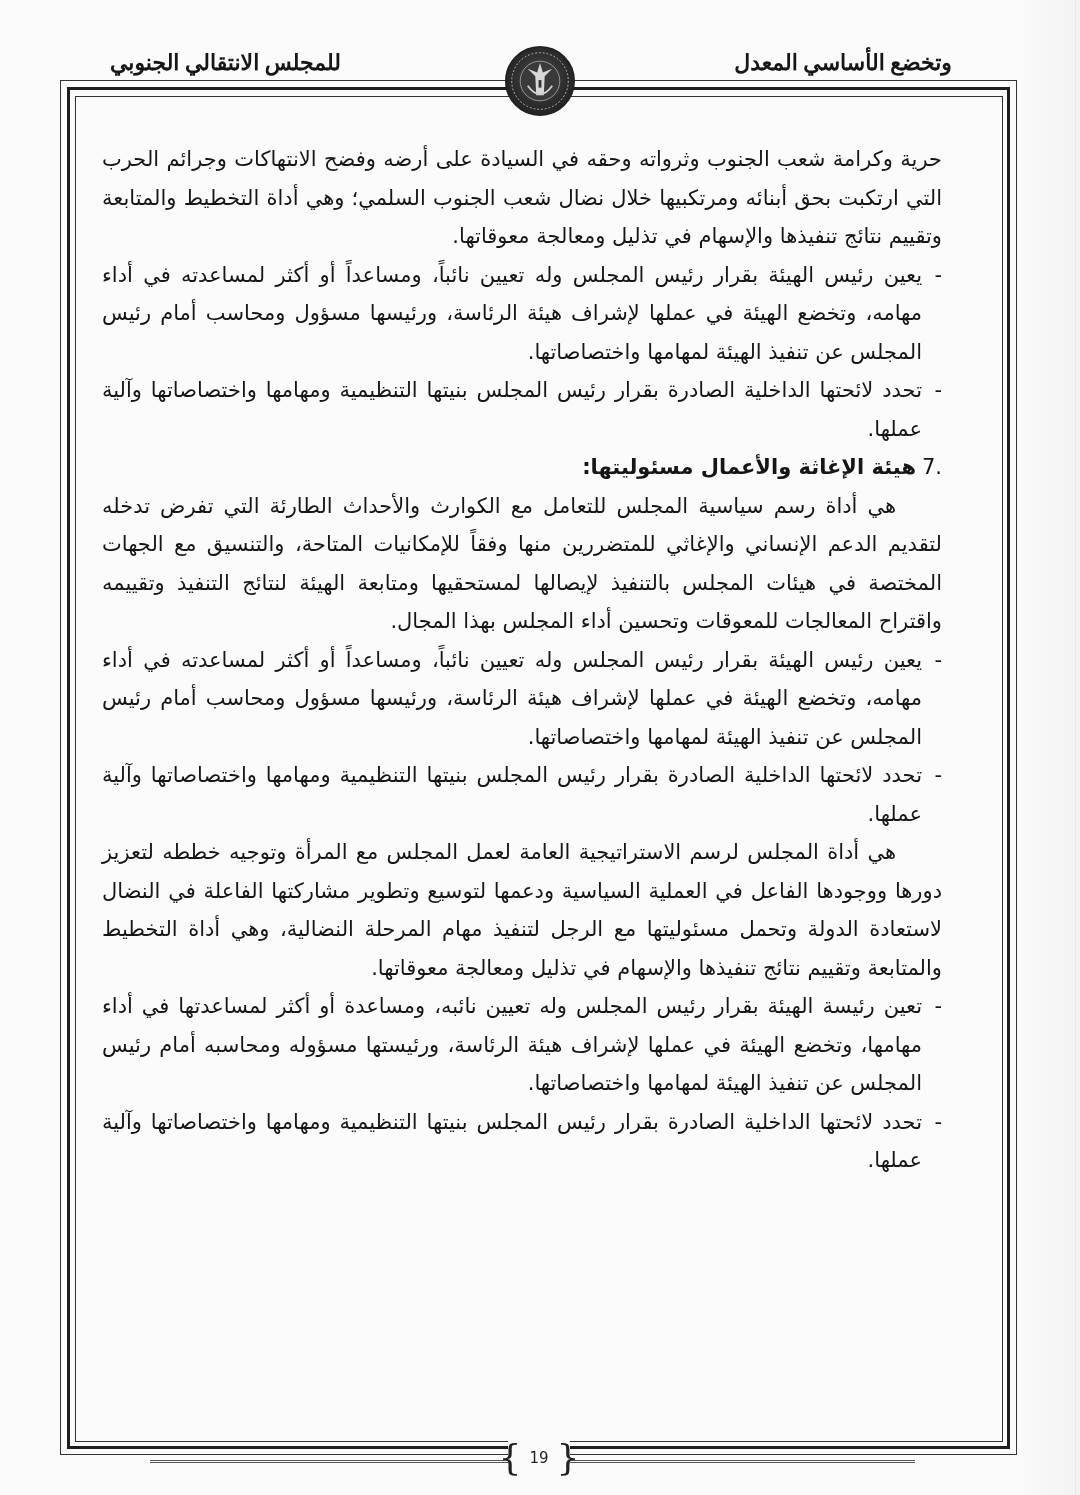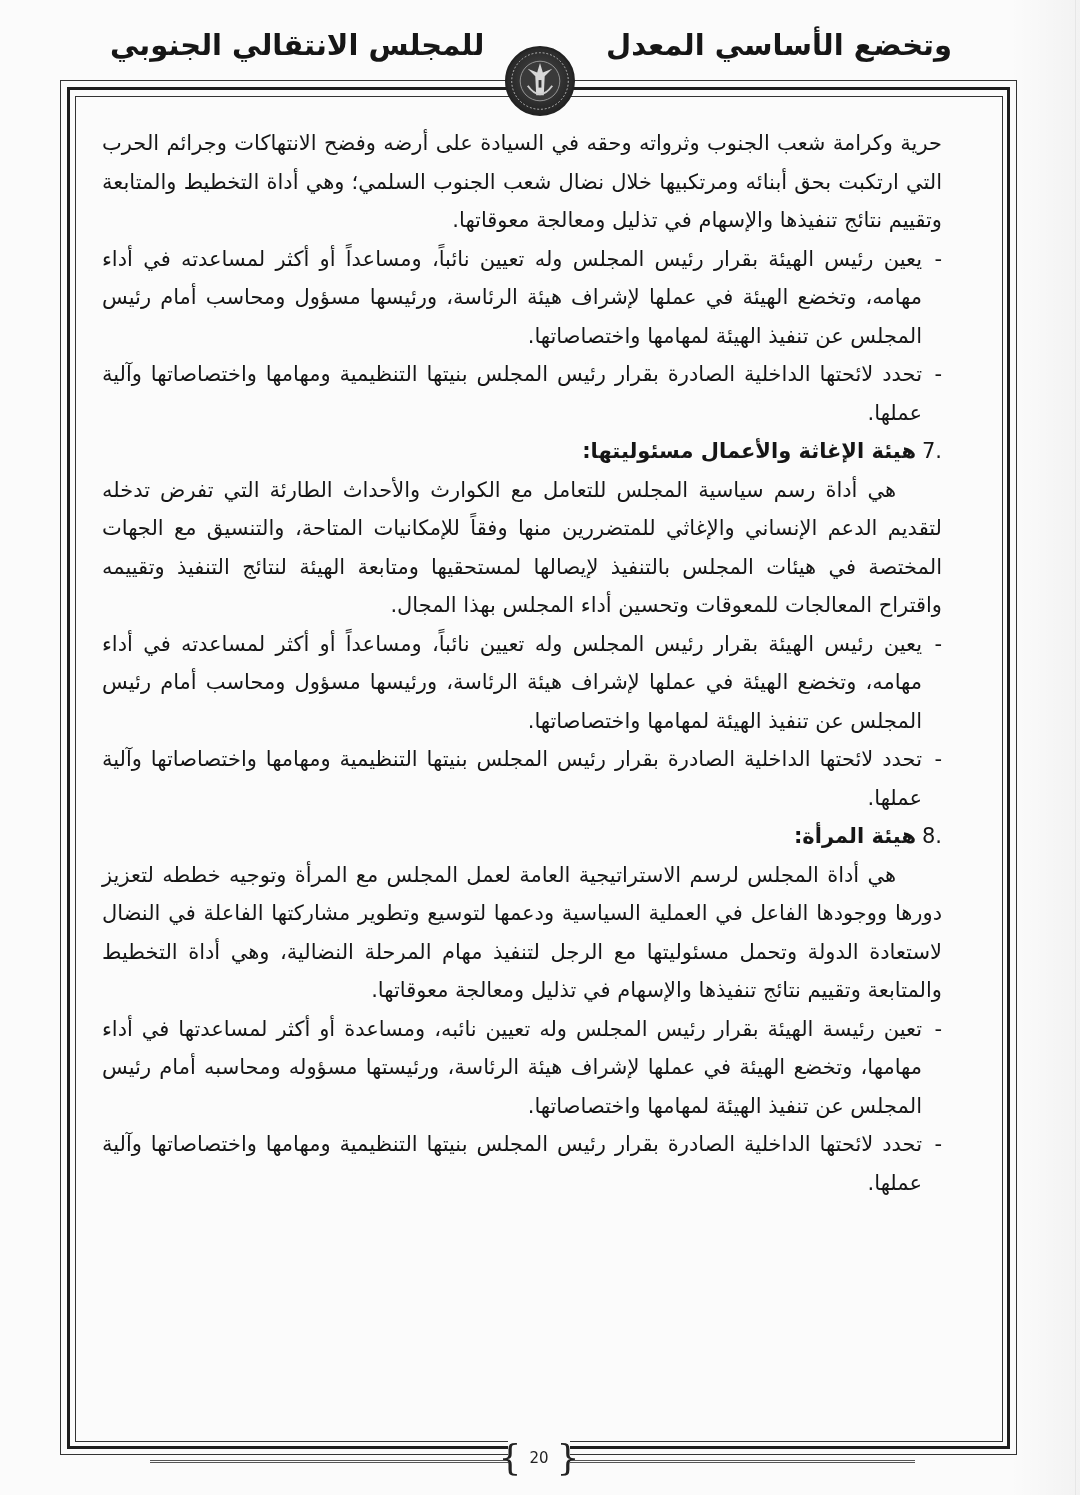--- a/index.html
+++ b/index.html
@@ -6,38 +6,38 @@
     body {
       width: 1080px; height: 1495px; position: relative; overflow: hidden;
       background: #fbfbfb;
       font-family: "DejaVu Sans", sans-serif;
       color: #161616;
     }
     .page-shade { position: absolute; right: 0; top: 0; width: 70px; height: 1495px; background: linear-gradient(to right, rgba(0,0,0,0) 0, rgba(0,0,0,0.035) 100%); }
     .page-fold { position: absolute; left: 1075px; top: 0; width: 1px; height: 1495px; background: #e6e6e6; }
 
     
-    .hdr-title { position: absolute; top: 28px; font-weight: bold; font-size: 29px; direction: rtl; white-space: nowrap; letter-spacing: 0.5px; }
+    .hdr-title { position: absolute; top: 50px; font-weight: bold; font-size: 22px; direction: rtl; white-space: nowrap; letter-spacing: 0.5px; font-family: Liberation Serif, serif; }
     .hdr-right { right: 128px; }
     .hdr-left { left: 110px; }
 
     .emblem { position: absolute; left: 505px; top: 46px; width: 70px; height: 70px; border-radius: 50%;
       background: radial-gradient(circle at 50% 45%, #4b4b4b 0, #2a2a2a 60%, #1a1a1a 100%);
       border: 2px solid #222; box-sizing: border-box; z-index: 3; }
     .emblem svg { width: 100%; height: 100%; display: block; }
     .frame-outer { position: absolute; left: 60px; top: 80px; width: 957px; height: 1375px; border: 1.5px solid #333; box-sizing: border-box; }
     .frame-mid { position: absolute; left: 67px; top: 87px; width: 943px; height: 1362px; border: 3px solid #1e1e1e; box-sizing: border-box; }
     .frame-inner { position: absolute; left: 75px; top: 96px; width: 928px; height: 1346px; border: 1.5px solid #333; box-sizing: border-box; }
     .bottom-line { position: absolute; left: 150px; top: 1460px; width: 765px; height: 3px; border-top: 1px solid #555; border-bottom: 1px solid #555; box-sizing: border-box; }
     .page-num-box { position: absolute; left: 508px; top: 1438px; width: 62px; height: 40px; background: #fbfbfb; z-index: 2; display: flex; align-items: center; justify-content: center; }
     .page-num-box .br { font-size: 36px; color: #222; line-height: 1; font-family: "DejaVu Serif", serif; }
     .page-num { font-size: 15px; margin: 0 8px; color: #222; }
 
     
-    .content { position: absolute; left: 102px; top: 124px; width: 840px; direction: rtl; text-align: justify; font-size: 21px; line-height: 38.5px; }
+    .content { position: absolute; left: 102px; top: 140px; width: 840px; direction: rtl; text-align: justify; font-size: 21px; line-height: 38.5px; }
     .content p { margin: 0; }
     .indent { text-indent: 46px; }
     .bullet { position: relative; padding-right: 20px; margin-right: -20px; }
     .bullet .dash { position: absolute; right: 0; top: 0; }
     .section-head { font-weight: bold; margin-right: -35px; padding-right: 0; }
     .sec7 { margin-top: 34px; }
     .sec8 { margin-top: 34px; }
     .num { display: inline-block; direction: ltr; margin-left: 6px; font-weight: normal; }
   </style>
 </head>
@@ -59,31 +59,30 @@
   </svg>
 </div>
 
 <div class="frame-outer"></div>
 <div class="frame-mid"></div>
 <div class="frame-inner"></div>
 <div class="bottom-line"></div>
 
 <div class="page-num-box">
   <span class="br">{</span>
-  <span class="page-num">20</span>
+  <span class="page-num">19</span>
   <span class="br">}</span>
 </div>
 
 <div class="content">
   <p>حرية وكرامة شعب الجنوب وثرواته وحقه في السيادة على أرضه وفضح الانتهاكات وجرائم الحرب التي ارتكبت بحق أبنائه ومرتكبيها خلال نضال شعب الجنوب السلمي؛ وهي أداة التخطيط والمتابعة وتقييم نتائج تنفيذها والإسهام في تذليل ومعالجة معوقاتها.</p>
   <p class="bullet"><span class="dash">-</span><span>يعين رئيس الهيئة بقرار رئيس المجلس وله تعيين نائباً، ومساعداً أو أكثر لمساعدته في أداء مهامه، وتخضع الهيئة في عملها لإشراف هيئة الرئاسة، ورئيسها مسؤول ومحاسب أمام رئيس المجلس عن تنفيذ الهيئة لمهامها واختصاصاتها.</span></p>
   <p class="bullet"><span class="dash">-</span><span>تحدد لائحتها الداخلية الصادرة بقرار رئيس المجلس بنيتها التنظيمية ومهامها واختصاصاتها وآلية عملها.</span></p>
 
   <p class="section-head sec7"><span class="num">7.</span><span>هيئة الإغاثة والأعمال مسئوليتها:</span></p>
   <p class="indent">هي أداة رسم سياسية المجلس للتعامل مع الكوارث والأحداث الطارئة التي تفرض تدخله لتقديم الدعم الإنساني والإغاثي للمتضررين منها وفقاً للإمكانيات المتاحة، والتنسيق مع الجهات المختصة في هيئات المجلس بالتنفيذ لإيصالها لمستحقيها ومتابعة الهيئة لنتائج التنفيذ وتقييمه واقتراح المعالجات للمعوقات وتحسين أداء المجلس بهذا المجال.</p>
   <p class="bullet"><span class="dash">-</span><span>يعين رئيس الهيئة بقرار رئيس المجلس وله تعيين نائباً، ومساعداً أو أكثر لمساعدته في أداء مهامه، وتخضع الهيئة في عملها لإشراف هيئة الرئاسة، ورئيسها مسؤول ومحاسب أمام رئيس المجلس عن تنفيذ الهيئة لمهامها واختصاصاتها.</span></p>
   <p class="bullet"><span class="dash">-</span><span>تحدد لائحتها الداخلية الصادرة بقرار رئيس المجلس بنيتها التنظيمية ومهامها واختصاصاتها وآلية عملها.</span></p>
 
-  <p class="section-head sec8"><span class="num">8.</span><span>هيئة المرأة:</span></p>
   <p class="indent">هي أداة المجلس لرسم الاستراتيجية العامة لعمل المجلس مع المرأة وتوجيه خططه لتعزيز دورها ووجودها الفاعل في العملية السياسية ودعمها لتوسيع وتطوير مشاركتها الفاعلة في النضال لاستعادة الدولة وتحمل مسئوليتها مع الرجل لتنفيذ مهام المرحلة النضالية، وهي أداة التخطيط والمتابعة وتقييم نتائج تنفيذها والإسهام في تذليل ومعالجة معوقاتها.</p>
   <p class="bullet"><span class="dash">-</span><span>تعين رئيسة الهيئة بقرار رئيس المجلس وله تعيين نائبه، ومساعدة أو أكثر لمساعدتها في أداء مهامها، وتخضع الهيئة في عملها لإشراف هيئة الرئاسة، ورئيستها مسؤوله ومحاسبه أمام رئيس المجلس عن تنفيذ الهيئة لمهامها واختصاصاتها.</span></p>
   <p class="bullet"><span class="dash">-</span><span>تحدد لائحتها الداخلية الصادرة بقرار رئيس المجلس بنيتها التنظيمية ومهامها واختصاصاتها وآلية عملها.</span></p>
 </div>
 
 </body></html>

